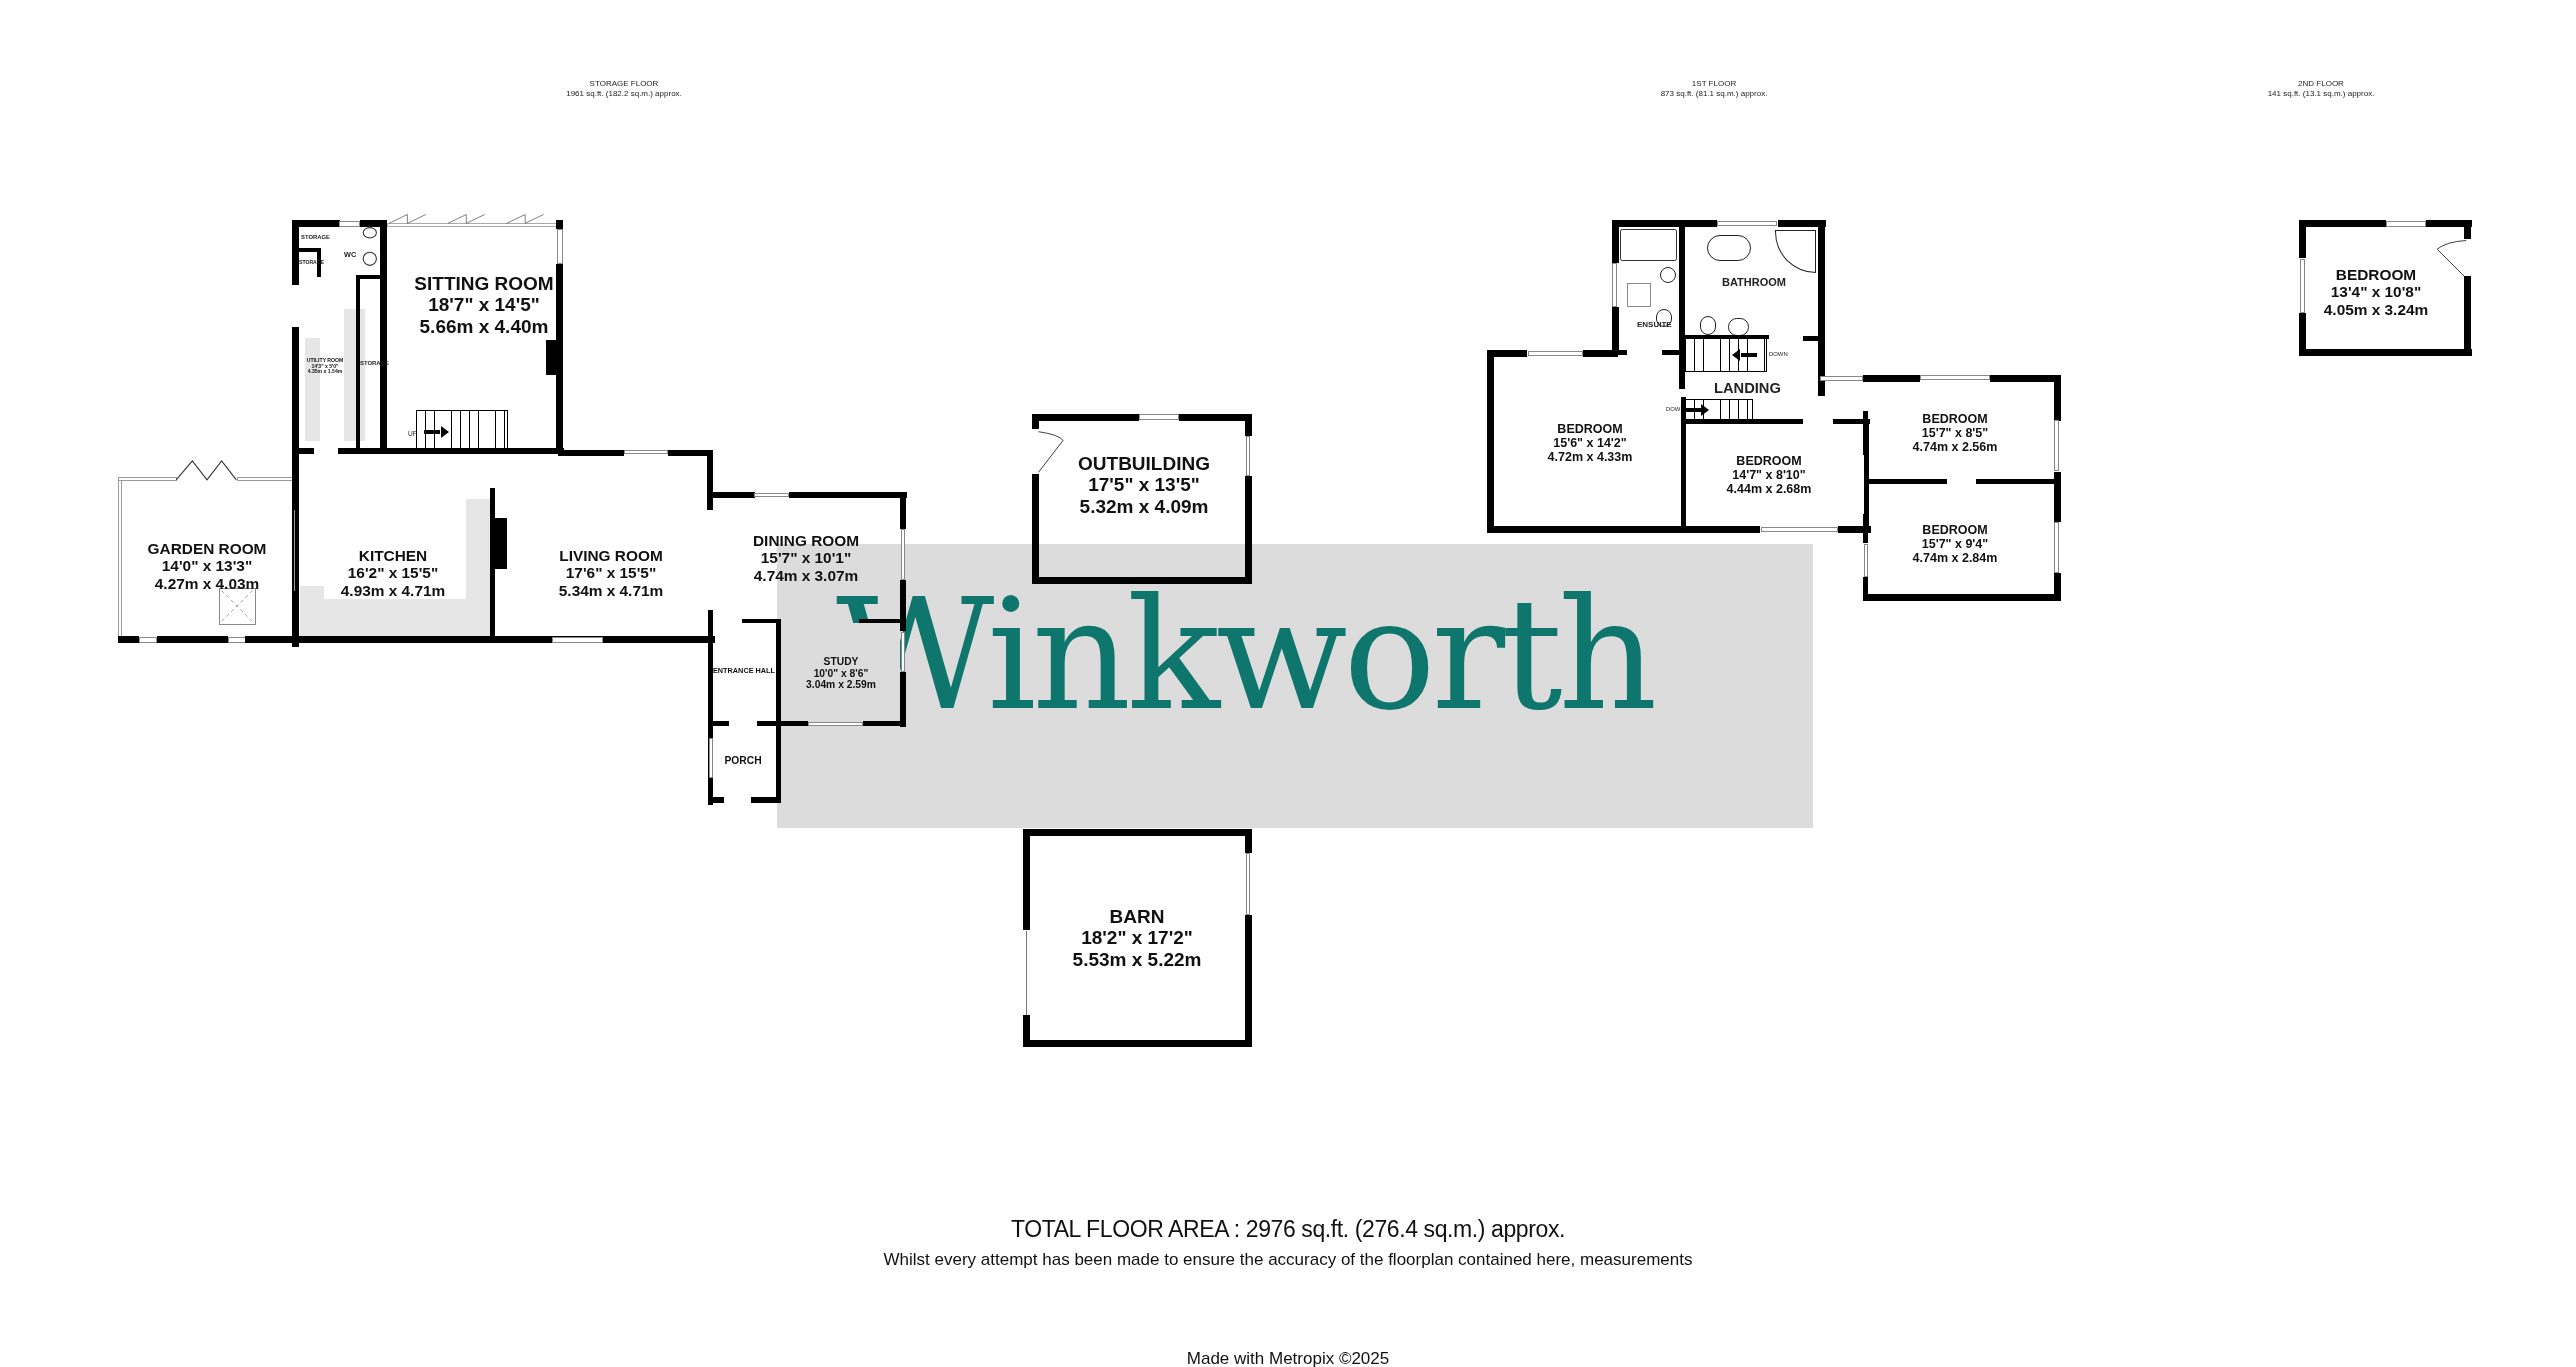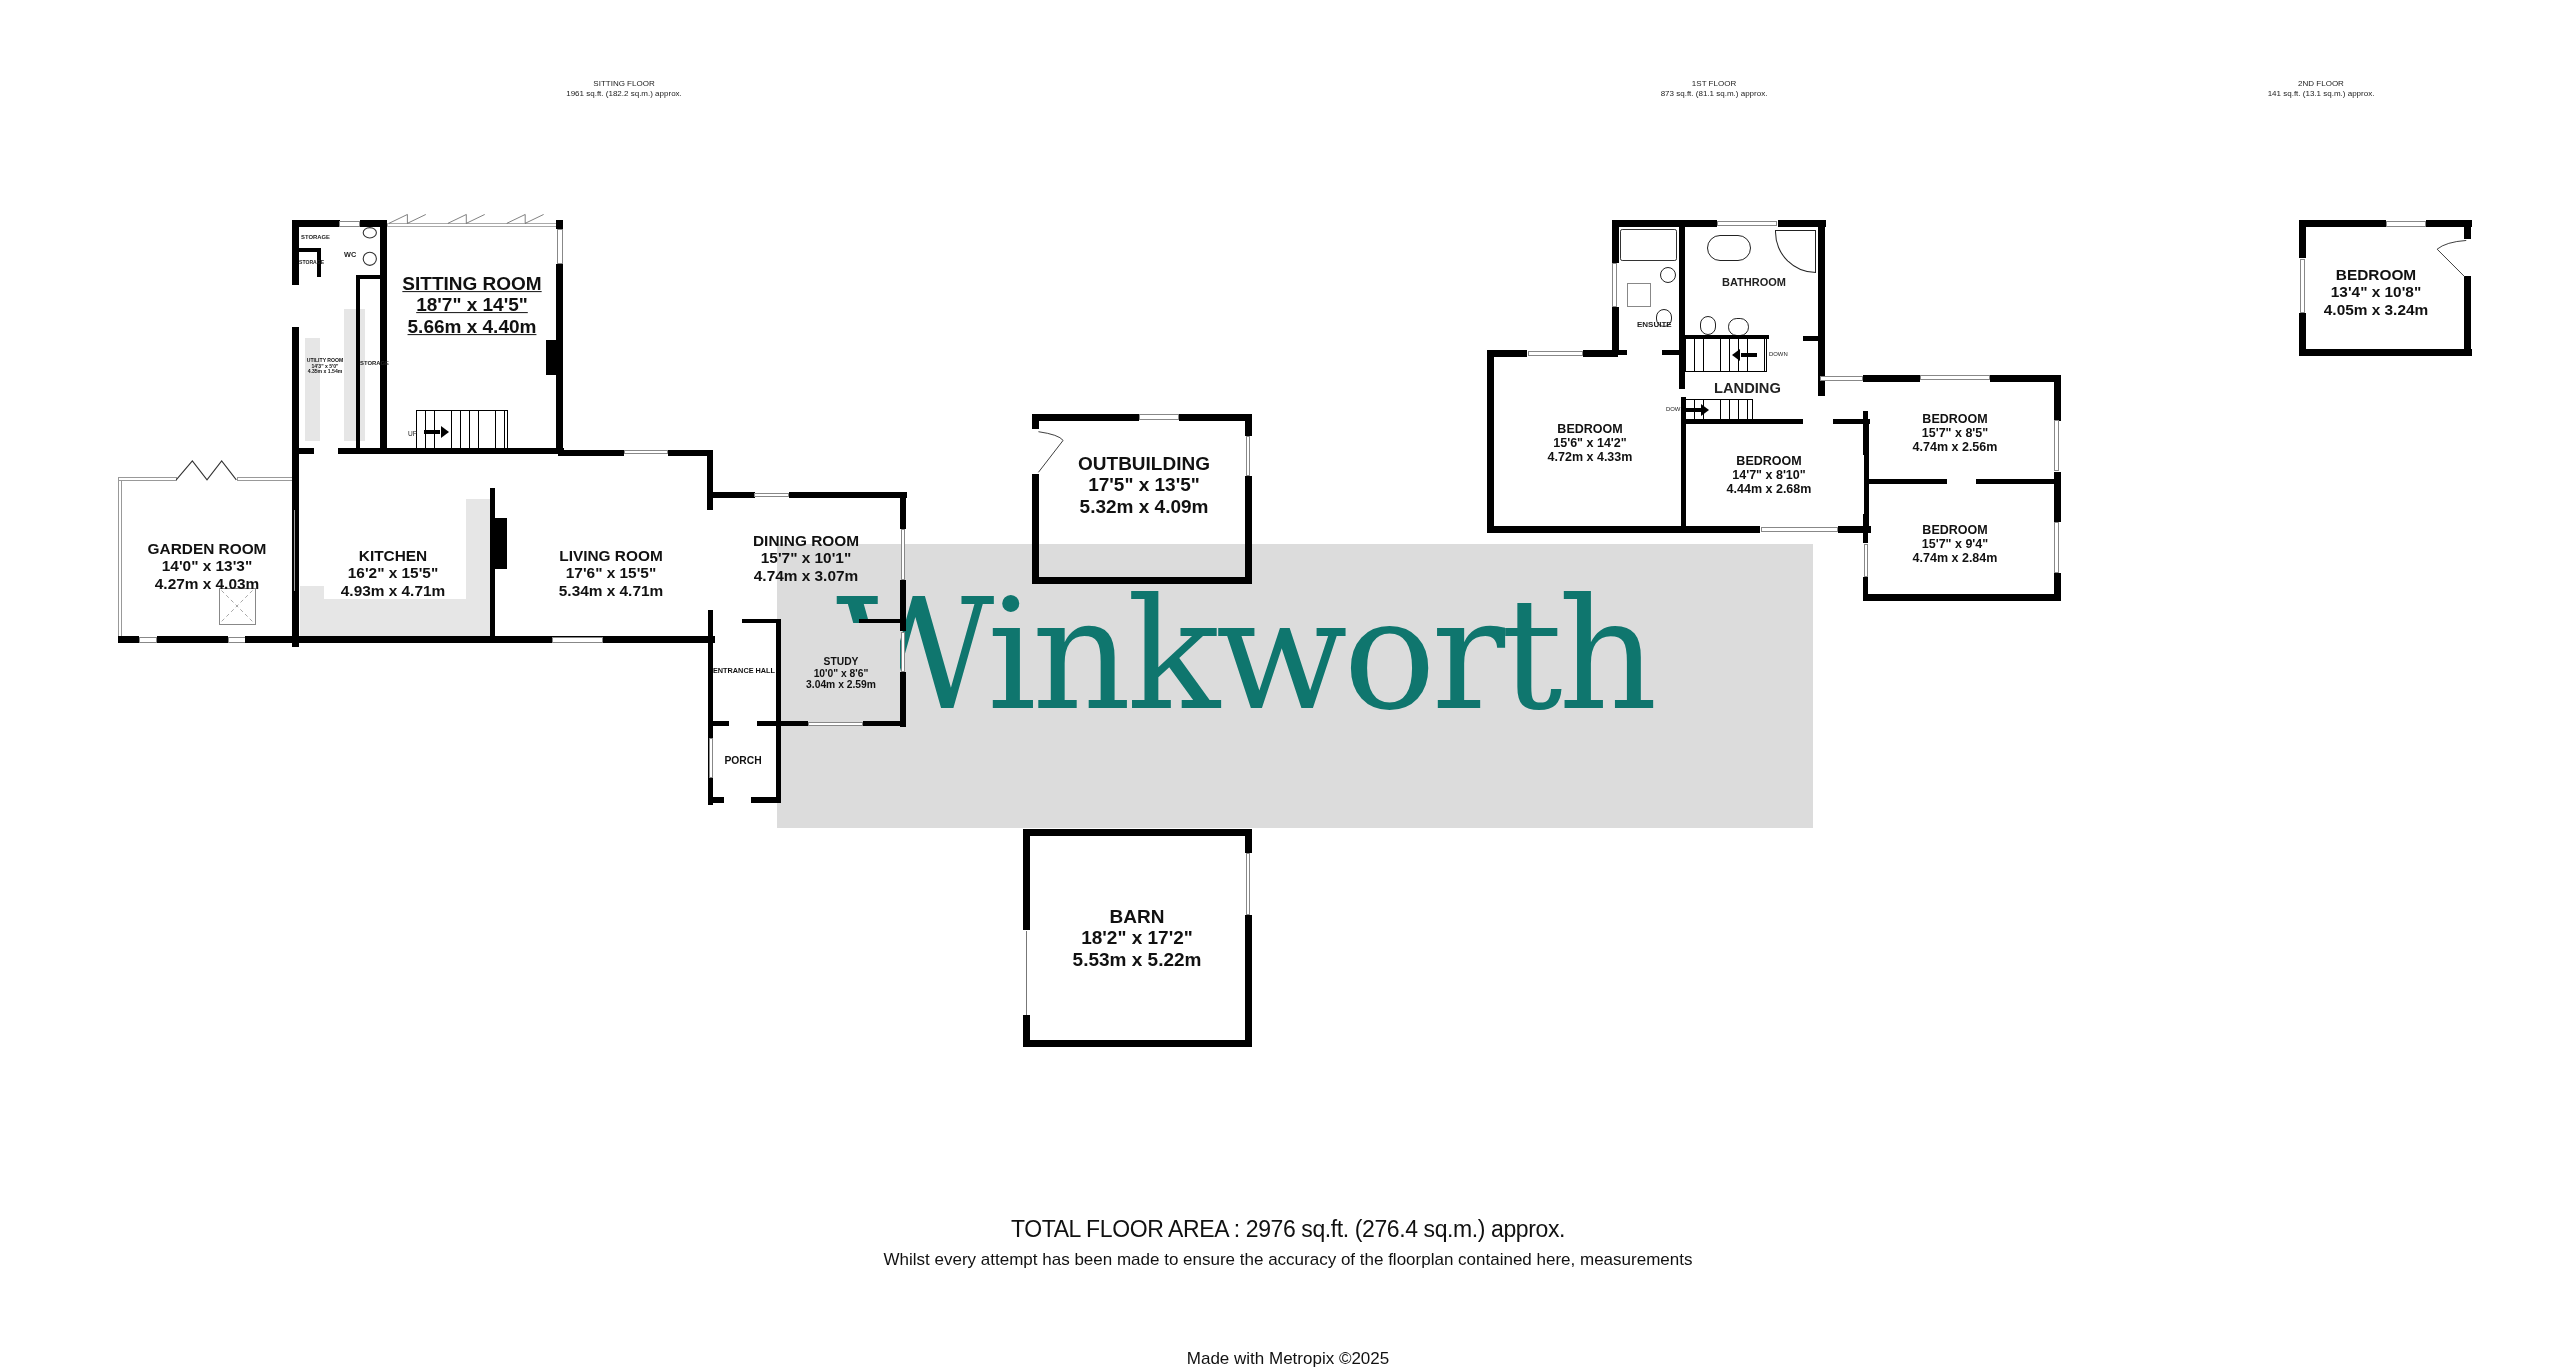--- a/index.html
+++ b/index.html
@@ -30,21 +30,21 @@
   .footer { position:absolute; left:0; width:2576px; text-align:center; color:#111; }
   .total { top:1216px; font-size:23px; letter-spacing:-0.4px; }
   .disc { top:1250px; font-size:17px; line-height:20.6px; }
   .made { top:1353px; font-size:17px; }
   svg.door { position:absolute; overflow:visible; }
 </style>
 </head>
 <body>
 
 <div class="floor-label" style="left:624px; top:79px;">
-  <div>SITTING FLOOR</div>
+  <div>STORAGE FLOOR</div>
   <div>1961 sq.ft. (182.2 sq.m.) approx.</div>
 </div>
 <div class="floor-label" style="left:1714px; top:79px;">
   <div>1ST FLOOR</div>
   <div>873 sq.ft. (81.1 sq.m.) approx.</div>
 </div>
 <div class="floor-label" style="left:2321px; top:79px;">
   <div>2ND FLOOR</div>
   <div>141 sq.ft. (13.1 sq.m.) approx.</div>
 </div>
@@ -97,21 +97,21 @@
     <polyline points="160,14 185,2 185,14 210,2" fill="none" stroke="#555" stroke-width="1"></polyline>
   </svg>
   <div class="wall" style="left:556px; top:220px; width:7.3px; height:8.8px;"></div>
   <div class="win" style="left:557px; top:229px; width:5.9px; height:35px;"></div>
   <div class="wall" style="left:556px; top:264px; width:7.3px; height:188px;"></div>
   <div class="fireplace" style="left:546px; top:340px; width:10.3px; height:35px;"></div>
   <div class="stairs" style="left:416px; top:410px; width:92px; height:43px;"></div>
   <div class="arrow r" style="left:424px; top:430px; width:16px;"></div>
   <span class="tiny" style="left:408px; top:430px;">UP</span>
   <div class="wall" style="left:386px; top:448px; width:178px; height:5.9px;"></div>
-  <div class="room-label lg" style="left:472px; top:305px;text-decoration:underline;">
+  <div class="room-label lg" style="left:484px; top:305px;">
     <span class="nm">SITTING ROOM</span>
     <span class="d1">18'7"  x 14'5"</span>
     <span class="d2">5.66m  x 4.40m</span>
   </div>
 
   <div class="win" style="left:118px; top:477px; width:4.4px; height:165px; border-color:#999;"></div>
   <div class="win" style="left:118px; top:477px; width:59px; height:4.4px; border-color:#999;"></div>
   <div class="win" style="left:237px; top:477px; width:57px; height:4.4px; border-color:#999;"></div>
   <svg class="door" style="left:176px; top:455px;" width="62" height="26.4" viewBox="0 0 84 36">
     <polyline points="0,34 22,8 42,34 62,8 82,34" fill="none" stroke="#333" stroke-width="1.5"></polyline>

